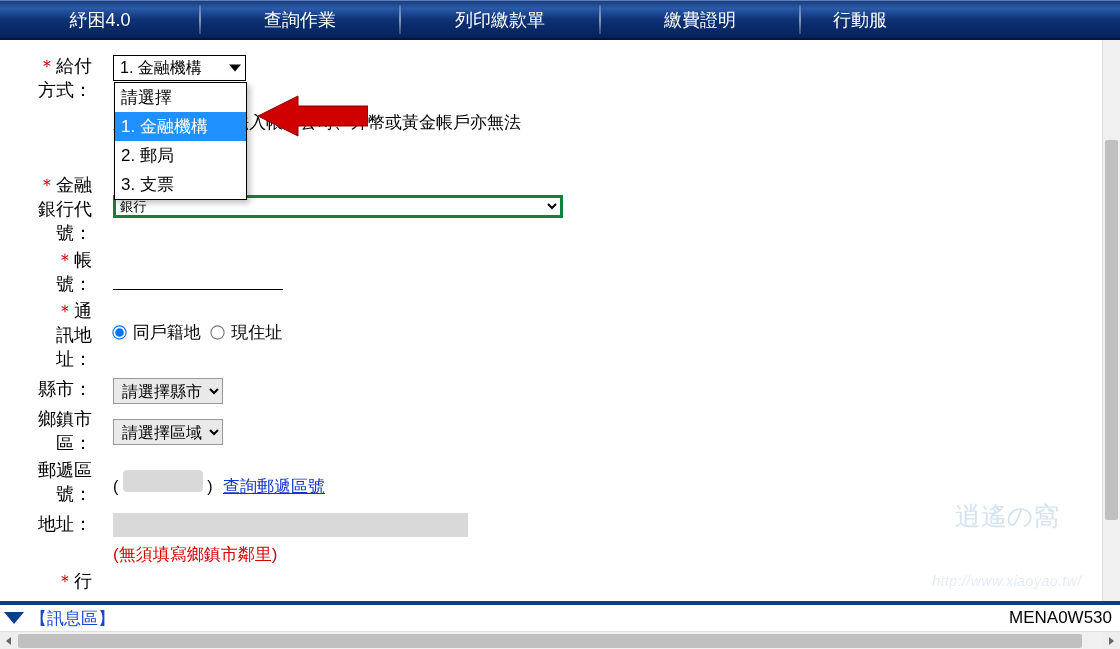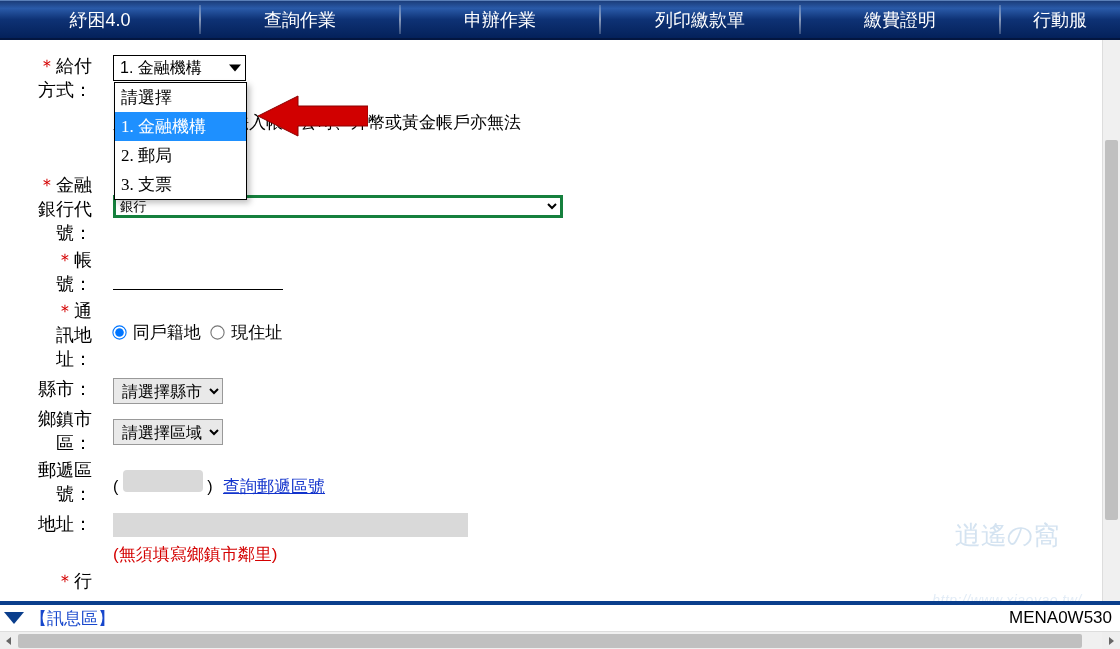--- a/index.html
+++ b/index.html
@@ -88,21 +88,20 @@
     border-top: 7px solid #000;
   }
   .dropdown {
     position: absolute;
     top: 26px; left: 0;
     width: 133px;
     background: #fff;
     border: 1px solid #000;
     z-index: 50;
     box-shadow: 3px 3px 6px rgba(0,0,0,0.25);
-    font-family: Liberation Serif, serif;
   }
   .dropdown .opt { padding: 3px 6px; font-size: 17px; cursor: pointer; }
   .dropdown .opt.sel { background: #1e90ff; color: #fff; }
 
   
   .arrow {
     position: absolute;
     left: 258px; top: 54px;
     width: 110px; height: 44px;
     pointer-events: none;
@@ -165,21 +164,21 @@
     border-top: 12px solid #0a3e8c;
     margin-right: 6px;
   }
   .msgbar .msg-label { color: #1747cc; }
   .msgbar .code { margin-left: auto; color: #000; font-family: Arial, sans-serif; }
 
   
   .watermark {
     position: absolute;
     right: 8px;
-    bottom: 17px;
+    bottom: 36px;
     width: 210px; height: 56px;
     opacity: 0.45;
     pointer-events: none;
     font-family: "Brush Script MT", cursive;
     text-align: center;
     color: #a7c8e8;
     font-size: 13px;
     line-height: 16px;
     z-index: 5;
   }
@@ -204,21 +203,20 @@
   .hscroll .track { flex: 1 1 auto; height: 14px; background: #f0f0f0; position: relative; }
   .hscroll .thumb { position: absolute; left:0; top:0; bottom:0; right:20px; background:#c0c0c0; border-radius:2px; }
 
 </style>
 </head>
 <body>
 
 <div class="nav">
   <div class="nav-item">紓困4.0</div>
   <div class="nav-item">查詢作業</div>
-  <div class="nav-item">申辦作業</div>
   <div class="nav-item">列印繳款單</div>
   <div class="nav-item">繳費證明</div>
   <div class="nav-item">行動服</div>
 </div>
 
 <div class="content-wrap">
   <div class="content">
 
     <div class="row">
       <div class="lbl">

